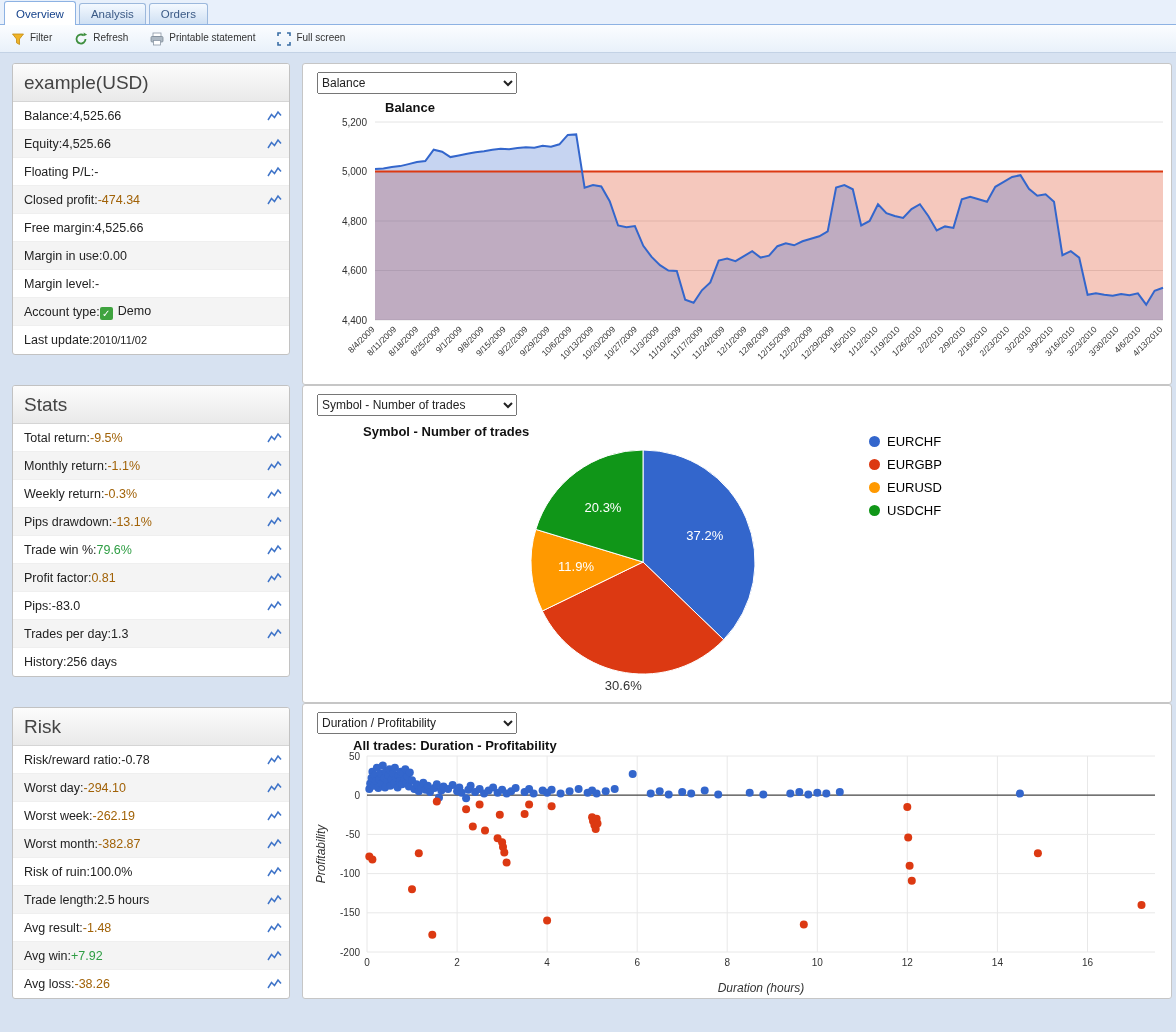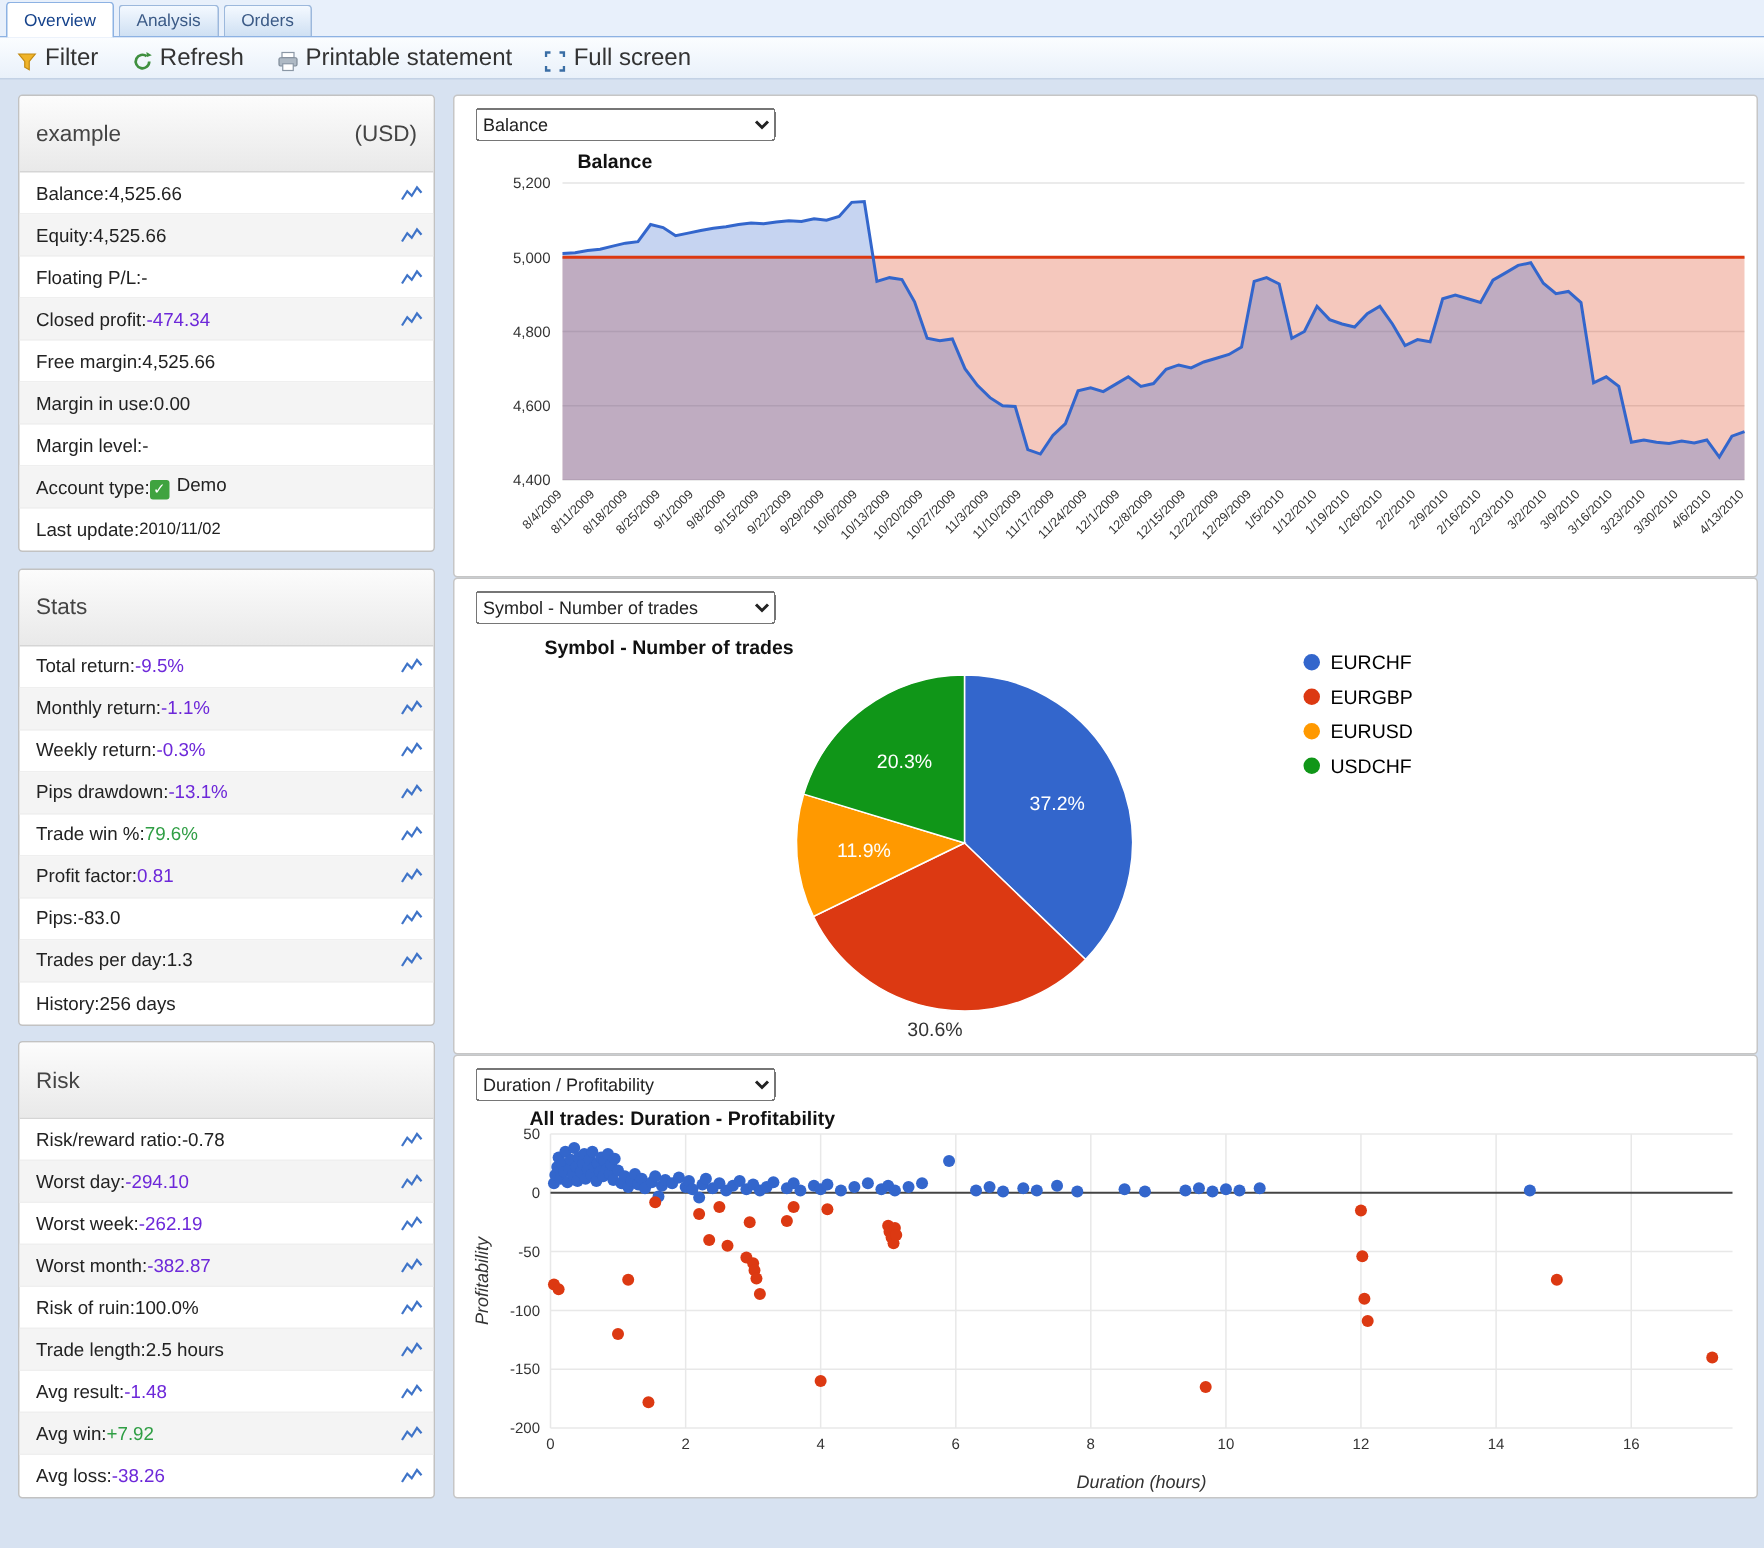--- a/index.html
+++ b/index.html
@@ -4,35 +4,35 @@
 <style>
   *{box-sizing:border-box;margin:0;padding:0}
   html,body{width:1176px;height:1032px;overflow:hidden}
   body{font-family:"Liberation Sans",sans-serif;background:#d7e2f1;}
   
   .tabbar{display:flex;align-items:flex-end;height:25px;background:#e8f0fb;border-bottom:1px solid #8db2e3;padding-left:4px;gap:3px}
   .tab{height:21px;line-height:21px;padding:0 11px;font-size:11.5px;color:#3b5a86;background:linear-gradient(#f4f9ff,#cfe0f3);border:1px solid #9cb8dc;border-bottom:none;border-radius:3px 3px 0 0;cursor:pointer}
   .tab.active{background:#fff;color:#15428b;font-weight:normal;height:24px;line-height:24px;margin-bottom:-1px;border-color:#8db2e3}
   
   .toolbar{display:flex;align-items:center;height:28px;background:linear-gradient(#fbfdff,#e9f1fa);border-bottom:1px solid #c3d2e5;padding:0 8px;gap:16px}
-  .tbtn{display:flex;align-items:flex-end;gap:5px;font-size:16px;color:#333;cursor:pointer;padding:2px 3px;border-radius:2px}
+  .tbtn{display:flex;align-items:flex-start;gap:5px;font-size:10px;color:#333;cursor:pointer;padding:2px 3px;border-radius:2px}
   .ticon{display:inline-flex;width:14px;height:14px}
   
   .content{display:grid;grid-template-columns:278px 1fr;gap:12px;padding:10px 12px 0 12px;align-items:stretch}
   .leftcol{display:flex;flex-direction:column;justify-content:space-between}
   .rightcol{display:flex;flex-direction:column;}
   
   .panel{background:#fff;border:1px solid #c2c2c2;border-radius:3px;overflow:hidden}
-  .phead{display:flex;justify-content:space-between;align-items:center;height:51px;padding:0 11px;background:linear-gradient(#fcfcfc,#e9e9e9);border-bottom:1px solid #d5d5d5;font-size:15px;color:#444}
+  .phead{display:flex;align-items:center;height:38px;padding:0 11px;background:linear-gradient(#fcfcfc,#e9e9e9);border-bottom:1px solid #d5d5d5;font-size:19px;color:#444}
   .prow{display:flex;align-items:center;height:28px;padding:0 7px 0 11px;font-size:12.5px;border-bottom:1px solid #efefef}
   .prow:last-child{border-bottom:none}
   .prow:nth-child(even){background:#f4f4f4}
   .plabel{flex:0 0 auto;color:#222}
   .pvalue{flex:1;color:#222}
-  .pvalue.red{color:#6d28d9}
+  .pvalue.red{color:#a16207}
   .pvalue.green{color:#2f9e44}
   .pvalue.small{font-size:11px}
   .picon{width:20px;display:flex;justify-content:flex-end;align-items:center;margin-left:4px;cursor:pointer}
   .checkicon{display:inline-flex;width:13px;height:13px;background:#3fa33f;color:#fff;border-radius:2px;font-size:10px;align-items:center;justify-content:center;margin-right:5px;vertical-align:-2px}
   
   .card{background:#fff;border:1px solid #c6c6c6;border-radius:3px;padding:8px 0 0 10px;position:relative}
   .chartselect{font-size:12px;height:22px;min-width:200px;margin:0 0 4px 4px;color:#222}
   svg.chart{display:block}
   svg text{font-family:"Liberation Sans",sans-serif}
   .tick{font-size:10px;fill:#333}

